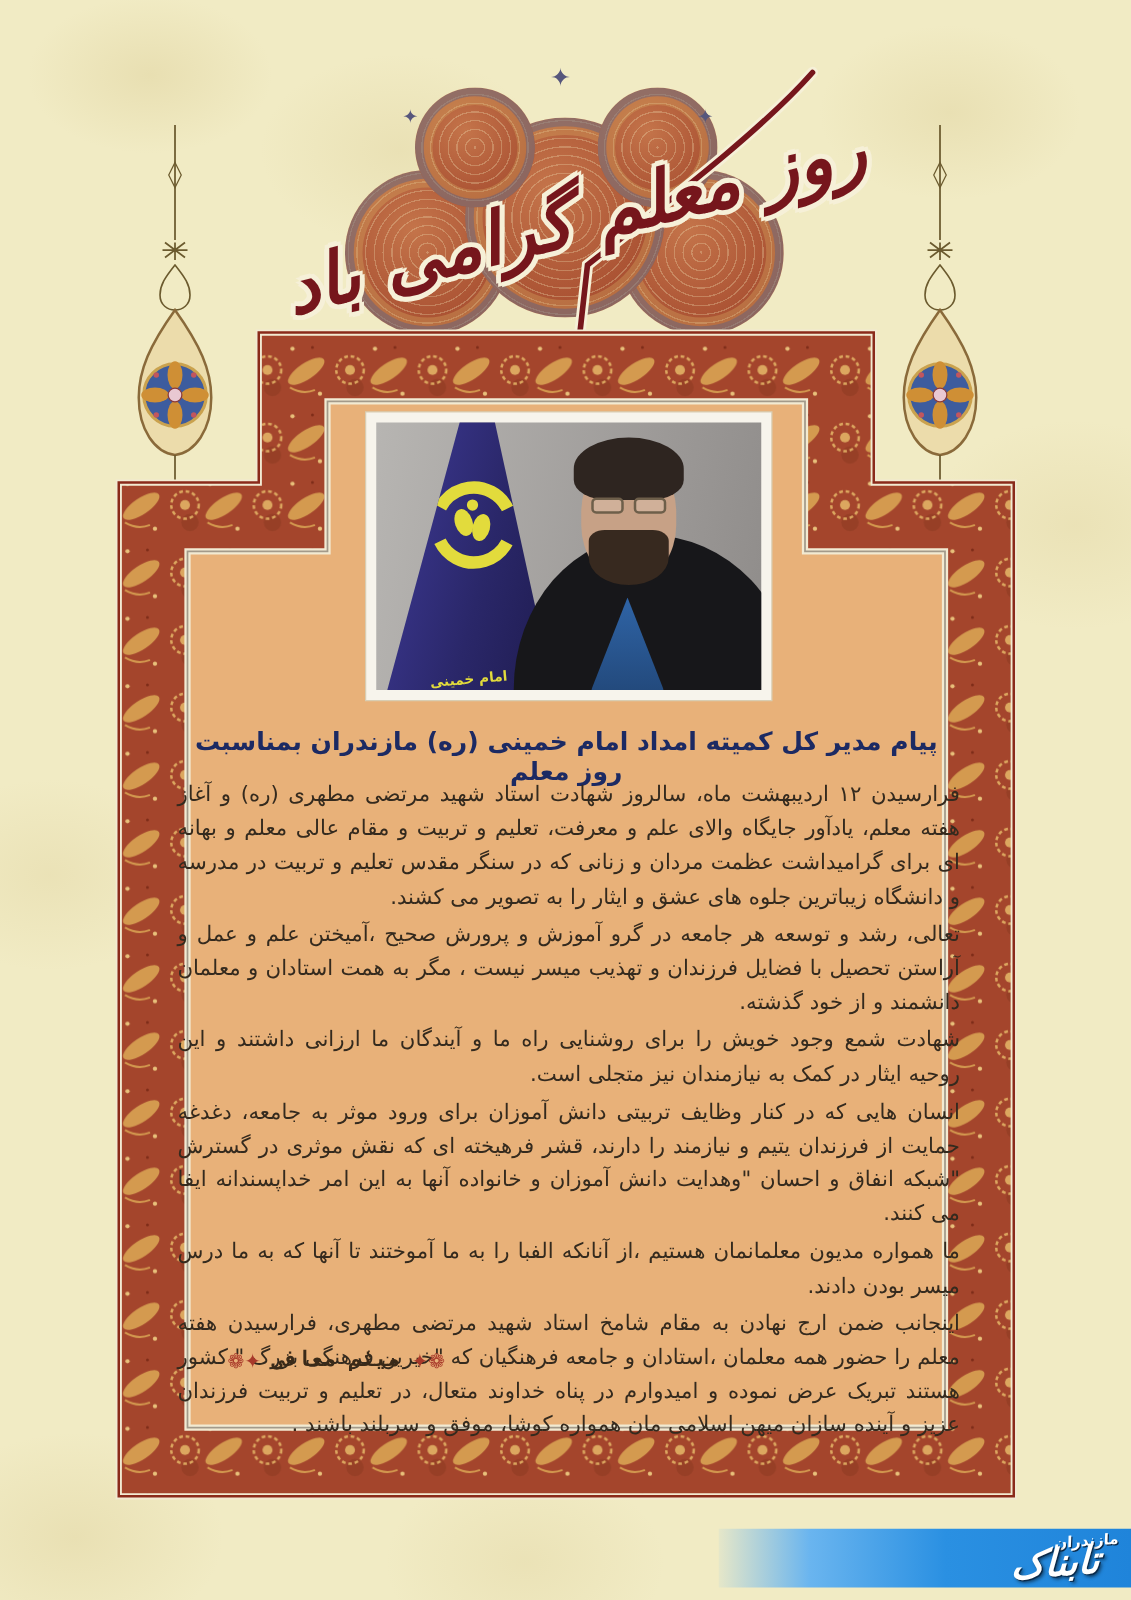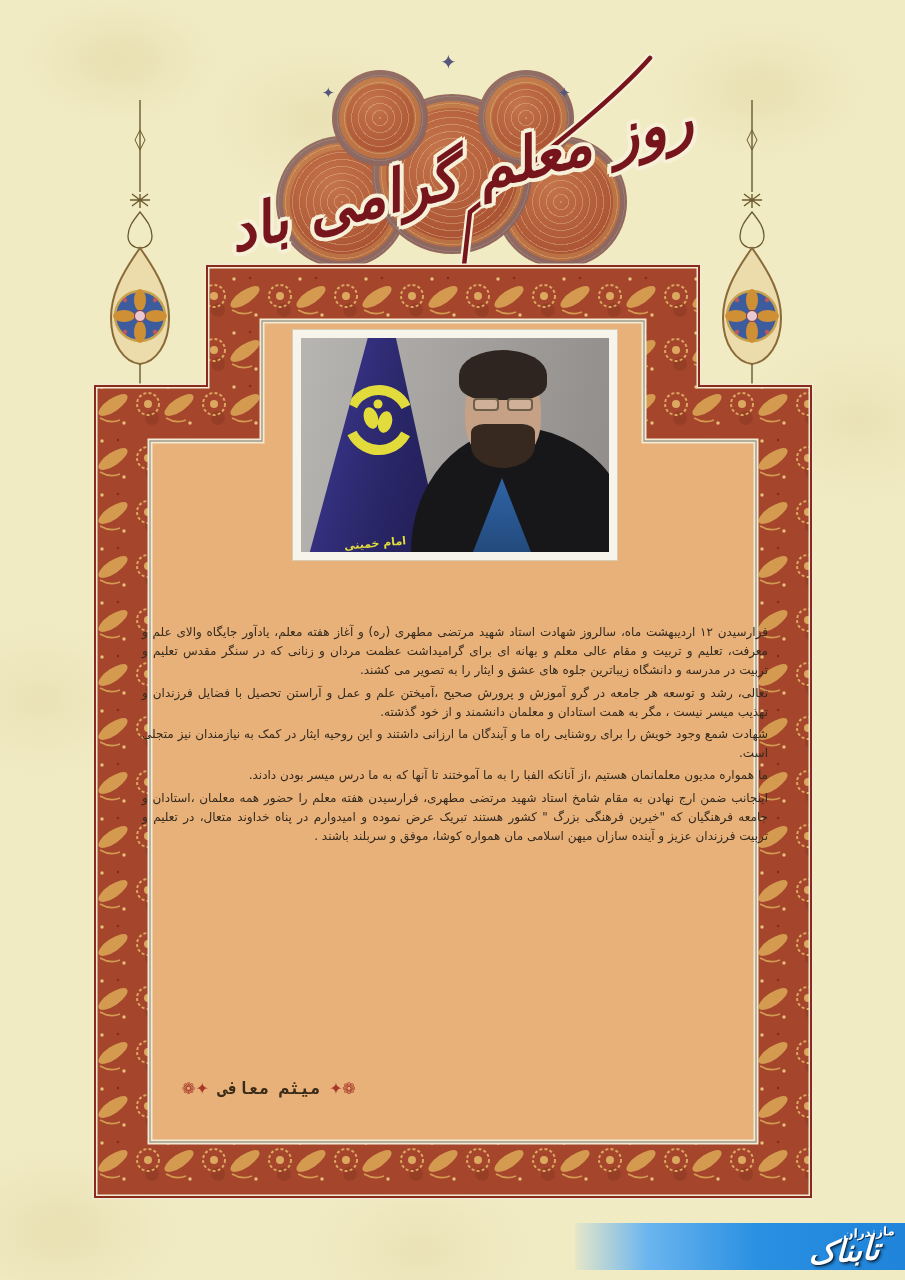--- a/index.html
+++ b/index.html
@@ -87,21 +87,21 @@
   .lens{width:26px;height:13px;border:2px solid #6e5f4a;border-radius:4px;background:rgba(255,255,255,.16);}
   .beard{position:absolute;right:74px;top:86px;width:64px;height:44px;
     background:#37291f;border-radius:22% 22% 55% 55%;}
   
   .title{
     position:absolute;left:150px;top:581px;width:606px;z-index:5;
     direction:rtl;text-align:center;color:#1c2a63;font-size:20px;font-weight:bold;
   }
   .body-text{
     position:absolute;left:142px;top:623px;width:626px;z-index:5;
-    direction:rtl;text-align:justify;color:#342a1e;font-size:12px;line-height:1.6;
+    direction:rtl;text-align:justify;color:#342a1e;font-size:17px;line-height:1.6;
   }
   .body-text p{margin:0 0 3px 0;}
   .signature{
     position:absolute;left:182px;top:1078px;z-index:5;
     display:flex;align-items:center;gap:9px;direction:rtl;
   }
   .signature .orn{color:#a8392a;font-size:16px;line-height:1;}
   .signature .name{font-weight:bold;font-size:17px;color:#3a2a18;font-family:Liberation Mono, monospace;}
   
   .tabnak-band{
@@ -224,25 +224,27 @@
       <div class="head"></div>
       <div class="hair"></div>
       <div class="glasses">
         <div class="lens"></div>
         <div class="lens"></div>
       </div>
       <div class="beard"></div>
     </div>
   </div>
 
+  <div class="title">پیام مدیر کل کمیته امداد امام خمینی (ره) مازندران بمناسبت روز معلم</div>
 
   <div class="body-text">
     <p>فرارسیدن ۱۲ اردیبهشت ماه، سالروز شهادت استاد شهید مرتضی مطهری (ره) و آغاز هفته معلم، یادآور جایگاه والای علم و معرفت، تعلیم و تربیت و مقام عالی معلم و بهانه ای برای گرامیداشت عظمت مردان و زنانی که در سنگر مقدس تعلیم و تربیت در مدرسه و دانشگاه زیباترین جلوه های عشق و ایثار را به تصویر می کشند.</p>
     <p>تعالی، رشد و توسعه هر جامعه در گرو آموزش و پرورش صحیح ،آمیختن علم و عمل و آراستن تحصیل با فضایل فرزندان و تهذیب میسر نیست ، مگر به همت استادان و معلمان دانشمند و از خود گذشته.</p>
     <p>شهادت شمع وجود خویش را برای روشنایی راه ما و آیندگان ما ارزانی داشتند و این روحیه ایثار در کمک به نیازمندان نیز متجلی است.</p>
+    <p>انسان هایی که در کنار وظایف تربیتی دانش آموزان برای ورود موثر به جامعه، دغدغه حمایت از فرزندان یتیم و نیازمند را دارند، قشر فرهیخته ای که نقش موثری در گسترش "شبکه انفاق و احسان "وهدایت دانش آموزان و خانواده آنها به این امر خداپسندانه ایفا می کنند.</p>
     <p>ما همواره مدیون معلمانمان هستیم ،از آنانکه الفبا را به ما آموختند تا آنها که به ما درس میسر بودن دادند.</p>
     <p>اینجانب ضمن ارج نهادن به مقام شامخ استاد شهید مرتضی مطهری، فرارسیدن هفته معلم را حضور همه معلمان ،استادان و جامعه فرهنگیان که "خیرین فرهنگی بزرگ " کشور هستند تبریک عرض نموده و امیدوارم در پناه خداوند متعال، در تعلیم و تربیت فرزندان عزیز و آینده سازان میهن اسلامی مان همواره کوشا، موفق و سربلند باشند .</p>
   </div>
 
   <div class="signature">
     <span class="orn">❁✦</span>
     <span class="name">میثم معافی</span>
     <span class="orn">✦❁</span>
   </div>
 

